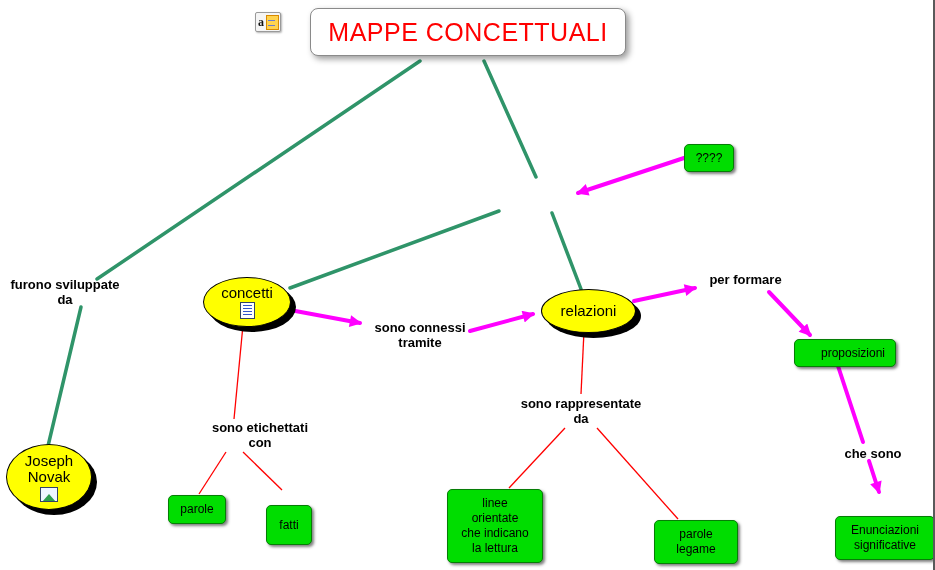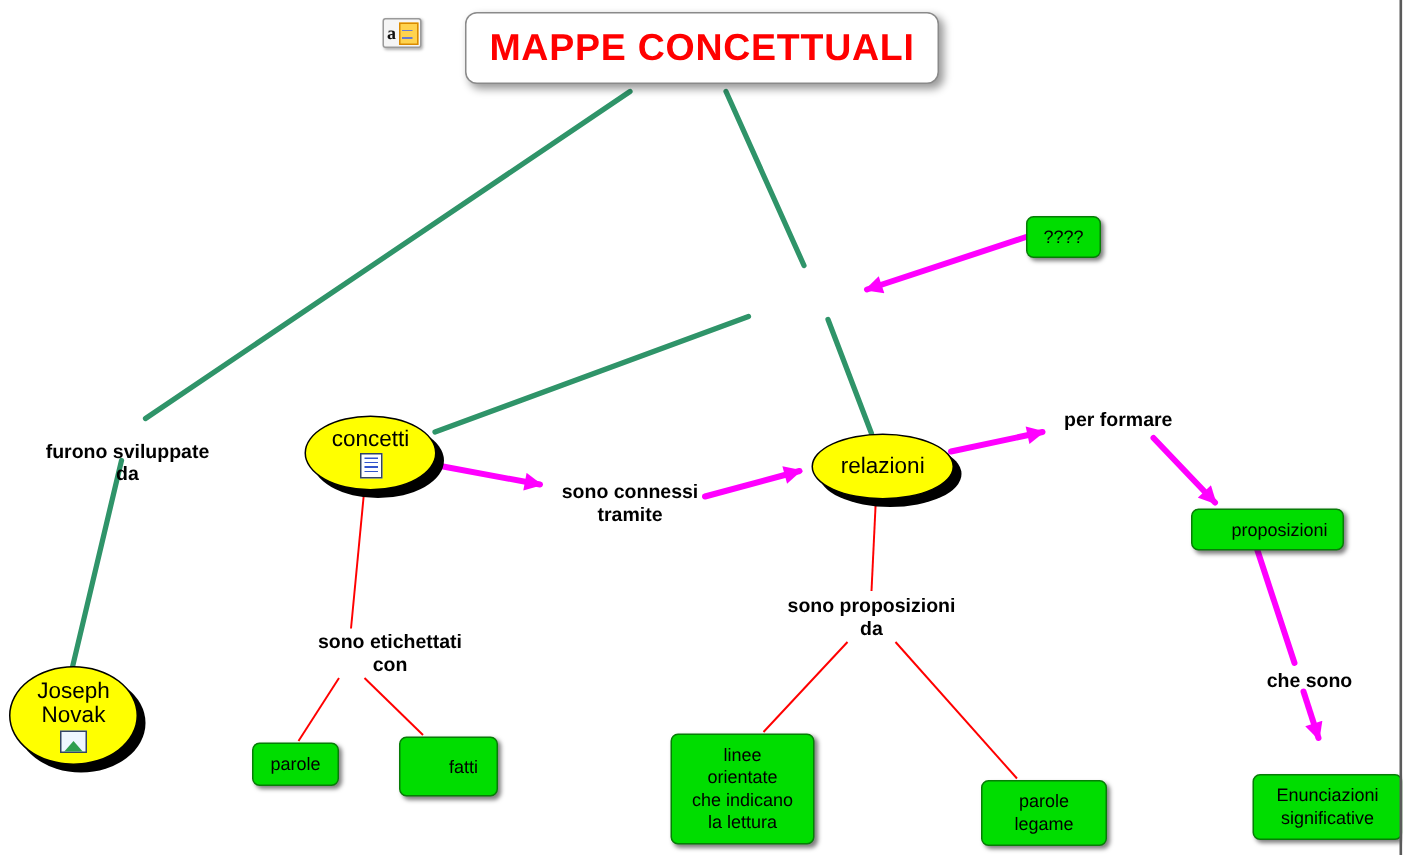--- a/index.html
+++ b/index.html
@@ -10,21 +10,21 @@
   #edge-right{position:absolute;right:0;top:0;width:2px;height:100%;background:#5a5a5a;}
   svg.links{position:absolute;left:0;top:0;}
 
   .title-box{
     position:absolute;left:310px;top:8px;width:314px;height:46px;
     background:#ffffff;border:1px solid #8a8a8a;border-radius:8px;
     box-shadow:3px 3px 6px rgba(0,0,0,0.40);
     display:flex;align-items:center;justify-content:center;
   }
   .title-box .t{
-    color:#FF0000;font-size:25px;font-weight:bold;letter-spacing:0.5px;white-space:nowrap;
+    color:#FF0000;font-size:25px;font-weight:normal;letter-spacing:0.5px;white-space:nowrap;
   }
 
   .ellipse{
     position:absolute;background:#FFFF00;border:1.5px solid #000;border-radius:50%;
     box-shadow:5px 5px 0 0 #000;
     display:flex;flex-direction:column;align-items:center;justify-content:center;
     text-align:center;color:#000;
   }
   .ellipse .lbl{font-size:15px;line-height:1.1;white-space:pre-line;text-align:center;}
 
@@ -145,41 +145,41 @@
 
   <div class="gnode" style="left:835px;top:516px;width:98px;height:42px;">
     <span class="lbl">Enunciazioni
 significative</span>
   </div>
 
   <div class="gnode" style="left:168px;top:495px;width:56px;height:27px;">
     <span class="lbl">parole</span>
   </div>
 
-  <div class="gnode" style="left:266px;top:491px;width:44px;height:38px;padding-left:20px;">
+  <div class="gnode" style="left:266px;top:505px;width:44px;height:38px;">
     <span class="lbl">fatti</span>
   </div>
 
   <div class="gnode" style="left:447px;top:489px;width:94px;height:72px;text-align:center;">
     <span class="lbl">linee
 orientate
 che indicano
 la lettura</span>
   </div>
 
   <div class="gnode" style="left:654px;top:520px;width:82px;height:42px;">
     <span class="lbl">parole
 legame</span>
   </div>
 
-  <div class="phrase" style="left:24px;top:277px;width:122px;margin-top:16px;">furono sviluppate
+  <div class="phrase" style="left:4px;top:277px;width:122px;">furono sviluppate
 da</div>
   <div class="phrase" style="left:368px;top:320px;width:104px;">sono connessi
 tramite</div>
   <div class="phrase" style="left:698px;top:272px;width:95px;">per formare</div>
   <div class="phrase" style="left:842px;top:446px;width:62px;">che sono</div>
   <div class="phrase" style="left:180px;top:420px;width:110px;margin-left:25px;">sono etichettati
 con</div>
-  <div class="phrase" style="left:511px;top:396px;width:140px;">sono proposizioni
+  <div class="phrase" style="left:511px;top:396px;width:140px;">sono rappresentate
 da</div>
 
   <div id="edge-right"></div>
 </div>
 
 </body></html>

